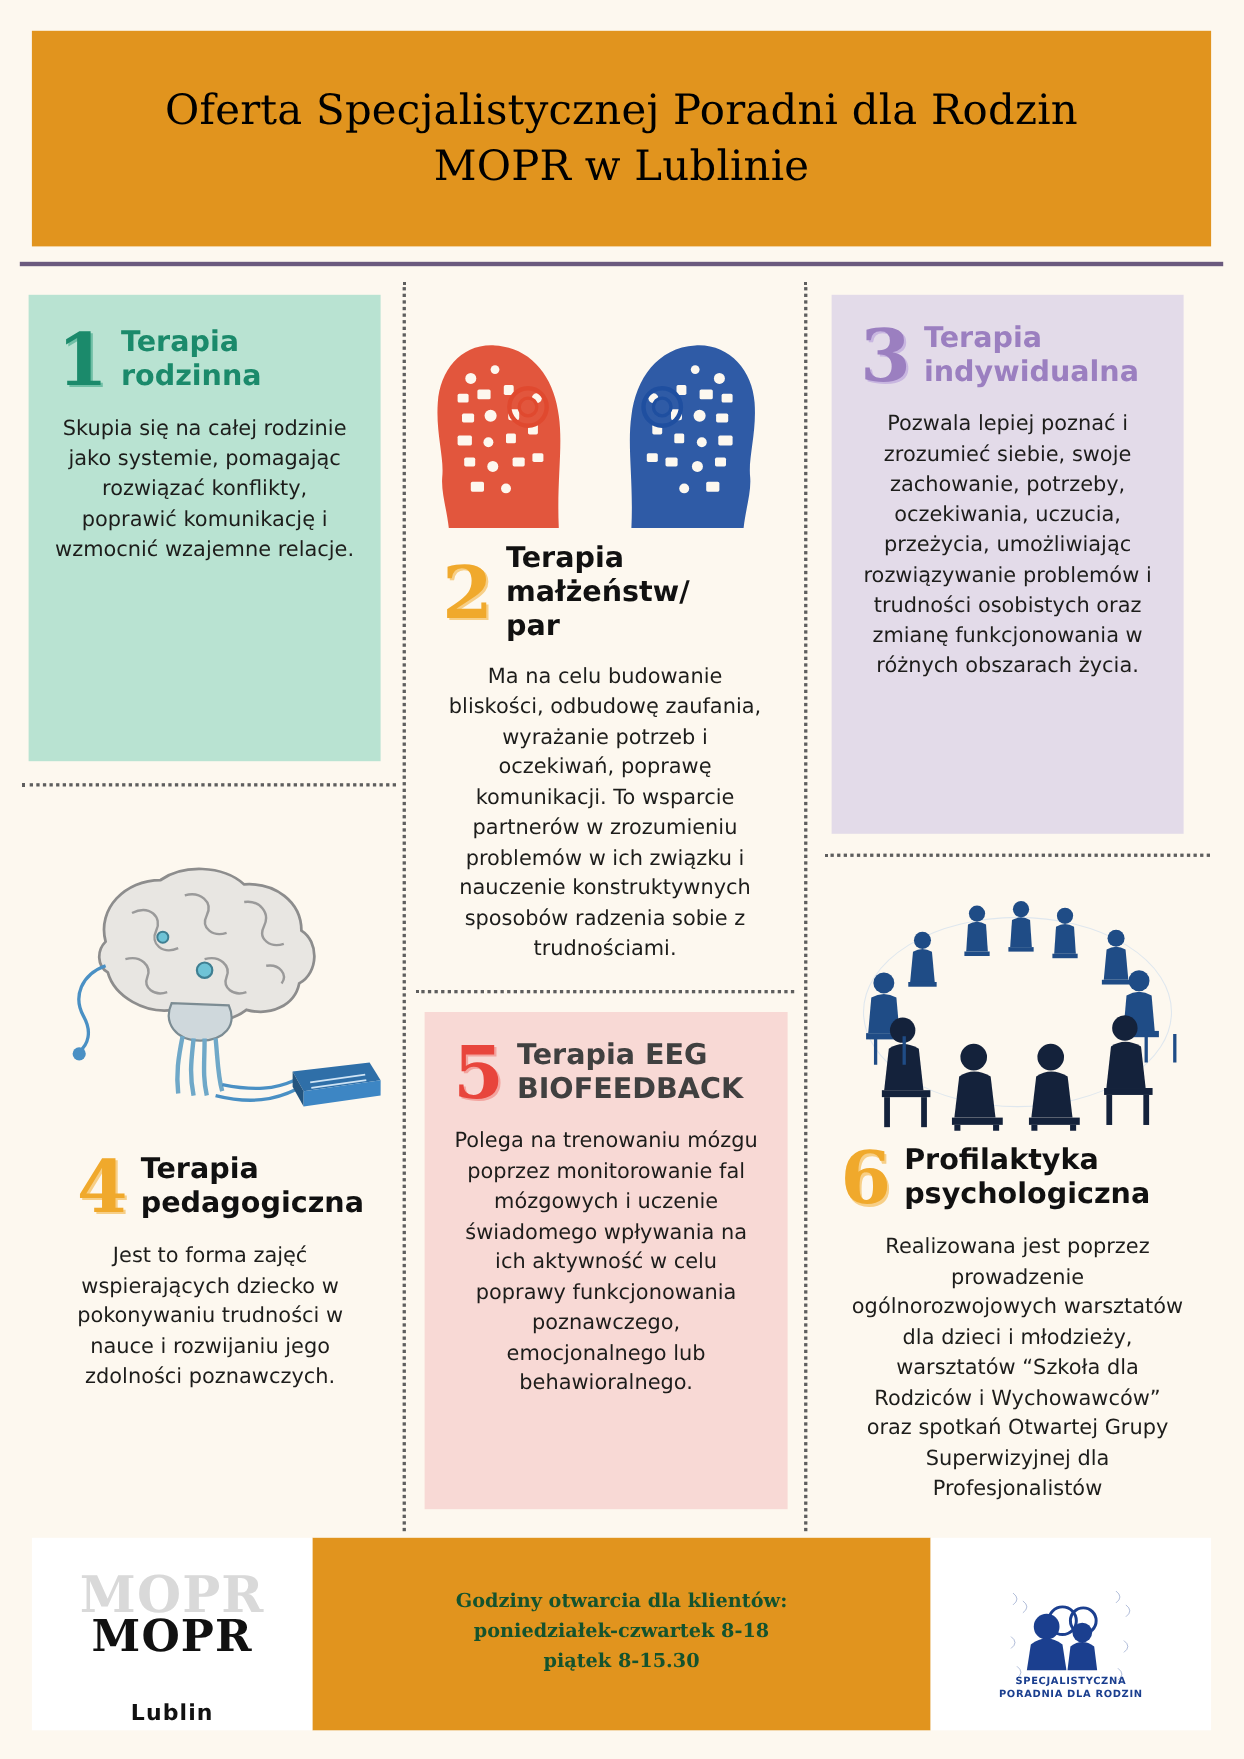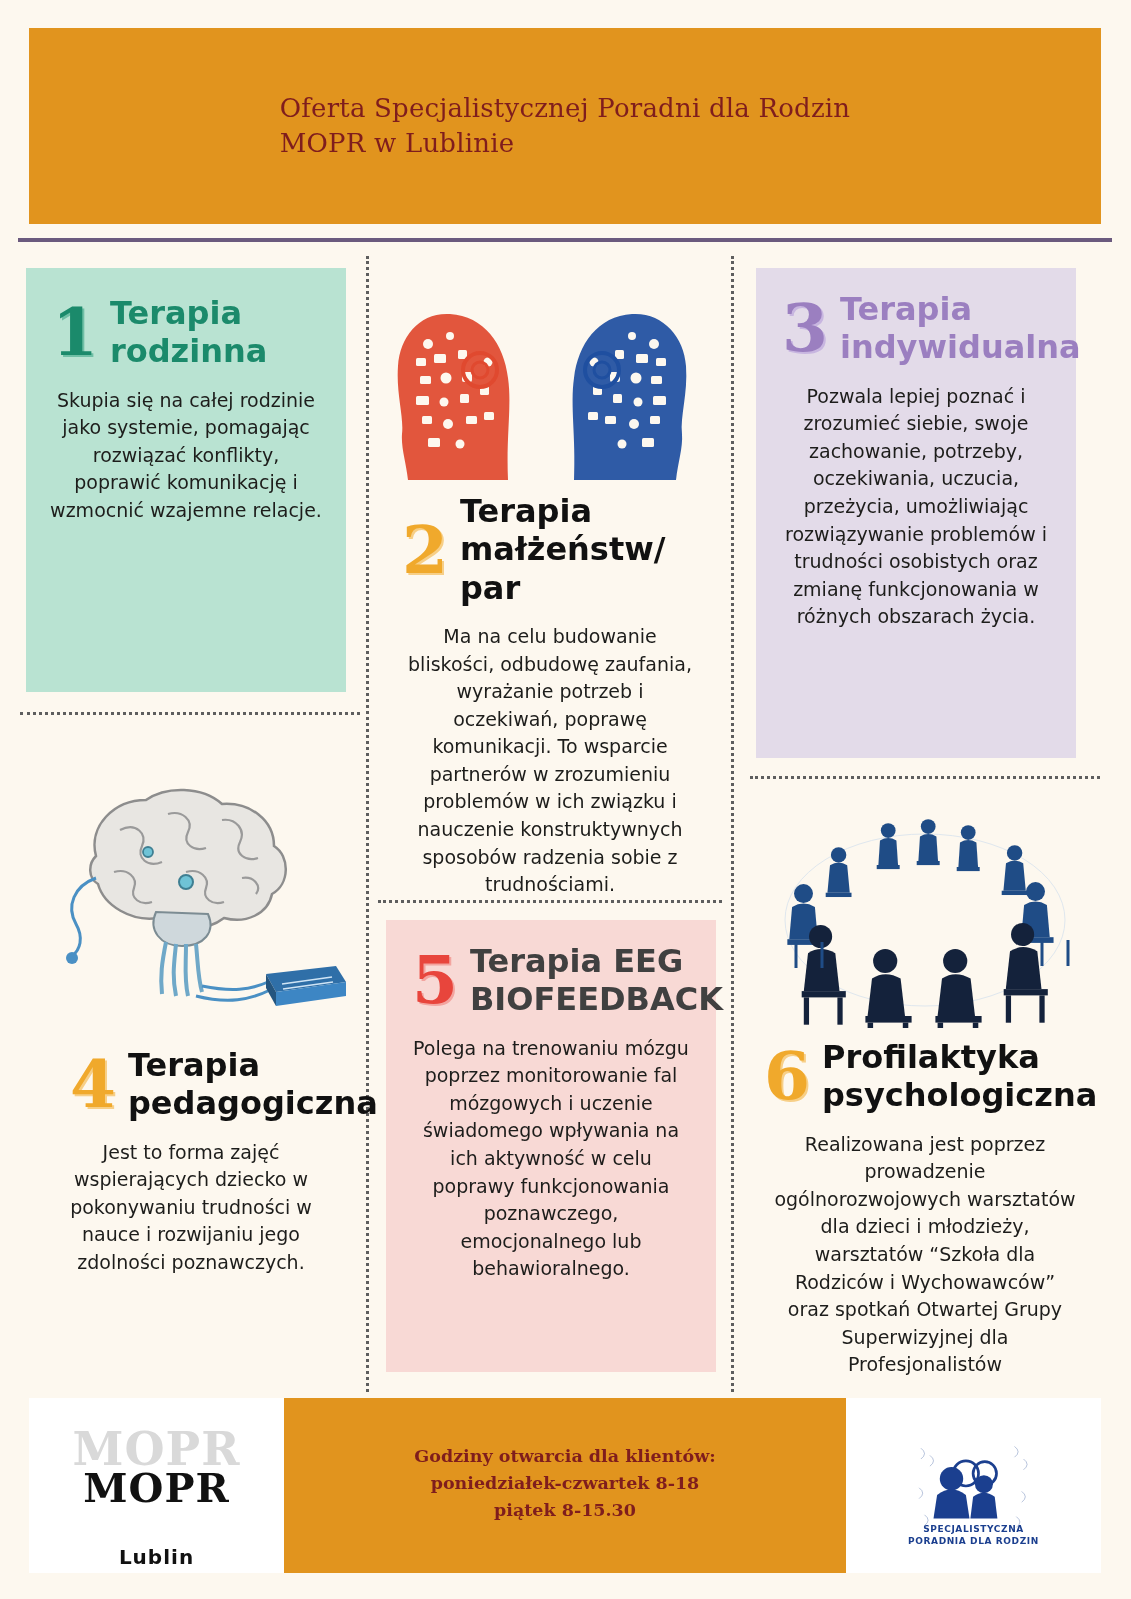--- a/index.html
+++ b/index.html
@@ -18,25 +18,25 @@
   .header {
     position: absolute;
     left: 29px; top: 28px;
     width: 1072px; height: 196px;
     background: #e1941e;
     display: flex;
     align-items: center;
     justify-content: center;
   }
   .header-title {
-    color: #7f1d1d;
+    color: #000000;
     font-family: "DejaVu Serif", serif;
-    font-size: 26px;
+    font-size: 38px;
     line-height: 1.35;
-    text-align: left;
+    text-align: center;
     font-weight: 400;
     letter-spacing: 0.2px;
     white-space: pre-line;
   }
   .header-rule {
     position: absolute;
     left: 18px; top: 238px;
     width: 1094px; height: 4px;
     background: #6b5a7e;
   }
@@ -92,21 +92,21 @@
   }
   .num {
     font-family: "DejaVu Serif", serif;
     font-weight: bold;
     font-size: 66px;
     line-height: 1;
   }
   .ttl {
     font-family: "DejaVu Sans", sans-serif;
     font-weight: bold;
-    font-size: 32px;
+    font-size: 26px;
     line-height: 1.2;
     white-space: pre-line;
   }
   .body-txt {
     font-family: "DejaVu Sans", sans-serif;
     font-size: 19px;
     line-height: 1.45;
     color: #1d1d1b;
     text-align: center;
     padding: 16px 24px 0 24px;
@@ -180,21 +180,21 @@
   }
   .footer-left {
     width: 255px;
     background: #ffffff;
     position: relative;
     display: flex; align-items: center; justify-content: center;
   }
   .footer-mid {
     flex: 1;
     background: #e1941e;
-    color: #7f1d1d;
+    color: #14532d;
     font-family: "DejaVu Serif", serif;
     font-weight: bold;
     font-size: 17.5px;
     line-height: 1.55;
     text-align: center;
     padding-top: 18px;
     white-space: pre-line;
   }
   .footer-mid .addr { margin-top: 18px; display: block; white-space: pre-line; }
   .footer-right {

